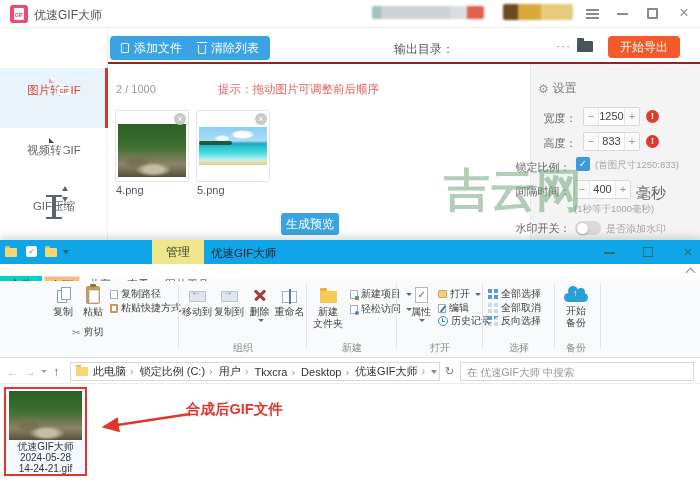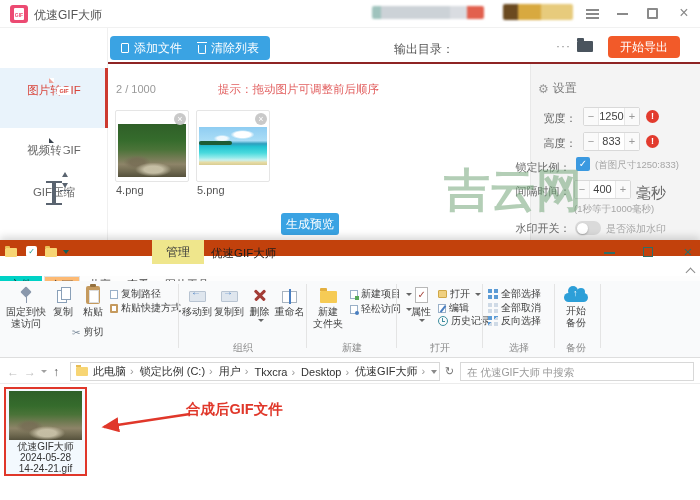--- a/index.html
+++ b/index.html
@@ -101,21 +101,21 @@
   .cbx::before { content:'\2713'; }
   .set-hint { position:absolute; font-size:9.5px; color:#a6a6a6; }
   .unit { position:absolute; font-size:15px; color:#666; }
   .tgl { position:absolute; width:26px; height:14px; border-radius:8px; background:#dadada; }
   .tgl::before { content:''; position:absolute; left:1.5px; top:1.5px; width:11px; height:11px; border-radius:50%; background:#fff; box-shadow:0 1px 2px rgba(0,0,0,.25); }
 
   .watermark { position:absolute; left:444px; top:160px; font-size:46px; font-weight:bold; color:rgba(104,158,109,.5); z-index:6; white-space:nowrap; }
 
   
   .explorer { position:absolute; left:0; top:240px; width:700px; height:260px; background:#fff; z-index:10; box-shadow:0 -3px 8px rgba(0,0,0,.16); }
-  .ex-titlebar { position:absolute; left:0; top:0; width:700px; height:16px; background:#c2410c; }
+  .ex-titlebar { position:absolute; left:0; top:0; width:700px; height:24px; background:#0ea5e9; }
   .qa-folder { position:absolute; width:12px; height:9px; background:#f7d574; border-radius:1px; }
   .qa-folder::before { content:''; position:absolute; left:0; top:-2px; width:5px; height:2px; background:#e8bd54; border-radius:1px 1px 0 0; }
   .qa-check { position:absolute; left:26px; top:6px; width:11px; height:11px; background:#fff; border-radius:2px; color:#1f9a8e; font-size:8px; line-height:11px; text-align:center; }
   .qa-check::before { content:'\2713'; }
   .qa-caret { position:absolute; left:63px; top:10px; border-left:3.5px solid transparent; border-right:3.5px solid transparent; border-top:4px solid #155e57; }
   .manage-chip { position:absolute; left:152px; top:0; width:52px; height:24px; background:#efe68c; color:#3a3a3a; font-size:12px; text-align:center; line-height:24px; }
   .ex-title { position:absolute; left:211px; top:6px; font-size:11.5px; color:#1c1c1c; }
   .ex-min { position:absolute; left:604px; top:12px; width:11px; height:2px; background:#2e6e68; }
   .ex-max { position:absolute; left:643px; top:7px; width:10px; height:10px; border:1.5px solid #2e6e68; }
   .ex-close { position:absolute; left:680px; top:2px; width:16px; height:20px; color:#2e6e68; font-size:15px; line-height:20px; text-align:center; }
@@ -251,21 +251,21 @@
 
   <div class="sidebar">
     <div class="side-item active" style="top:40px;height:60px;padding-top:10px">
       <span class="si-icon-red"><span class="si-gif-chip"></span></span>
       <span class="side-label">图片转GIF</span>
     </div>
     <div class="side-item" style="top:106px;height:58px;padding-top:4px">
       <span class="si-icon-video"></span>
       <span class="side-label">视频转GIF</span>
     </div>
-    <div class="side-item" style="top:148px;height:58px;padding-top:4px">
+    <div class="side-item" style="top:162px;height:58px;padding-top:4px">
       <span class="si-icon-cmp">
         <span class="cmp-t"></span><span class="cmp-d"></span><span class="cmp-b"></span>
       </span>
       <span class="side-label">GIF压缩</span>
     </div>
   </div>
 
   <div class="main-area"></div>
   <span class="count">2 / 1000</span>
   <span class="hint">提示：拖动图片可调整前后顺序</span>
@@ -342,27 +342,20 @@
       <span class="tab tab-file">文件</span>
       <span class="tab tab-home">主页</span>
       <span class="tab tab-share">共享</span>
       <span class="tab tab-view">查看</span>
       <span class="tab tab-picture">图片工具</span>
     </div>
     <span class="rib-chevron"></span>
 
     <div class="ex-ribbon"></div>
 
-    <div class="rb-big" style="left:4px;width:44px">
-      <span class="ico20">
-          <span class="ri-pin"></span>
-        </span>
-      <span class="rb-lbl">固定到快</span>
-      <span class="rb-lbl">速访问</span>
-    </div>
     <div class="rb-big" style="left:48px;width:30px">
       <span class="ico20">
           <span class="ri-copy"></span>
         </span>
       <span class="rb-lbl">复制</span>
     </div>
     <div class="rb-big" style="left:79px;width:28px">
       <span class="ico20">
           <span class="ri-paste"></span>
         </span>

